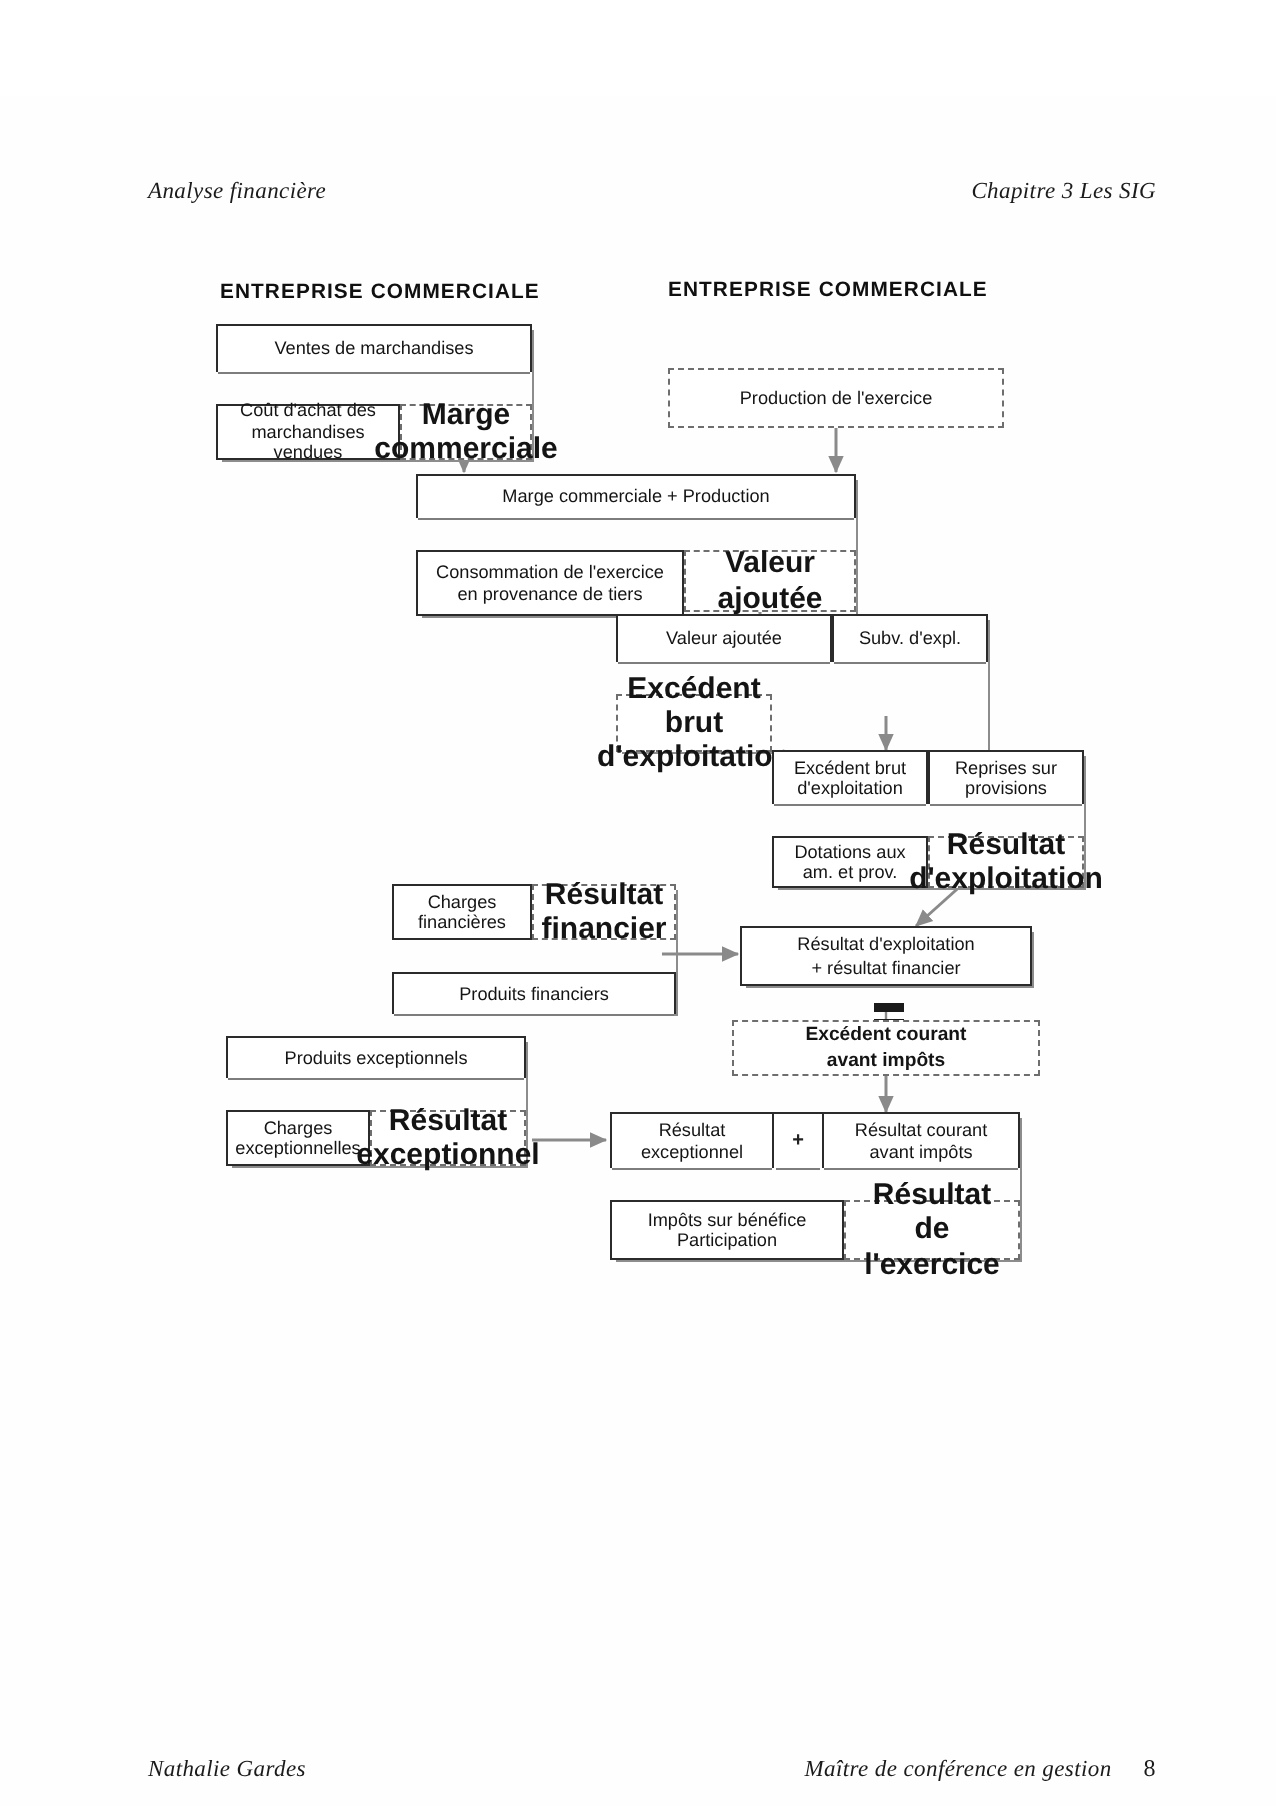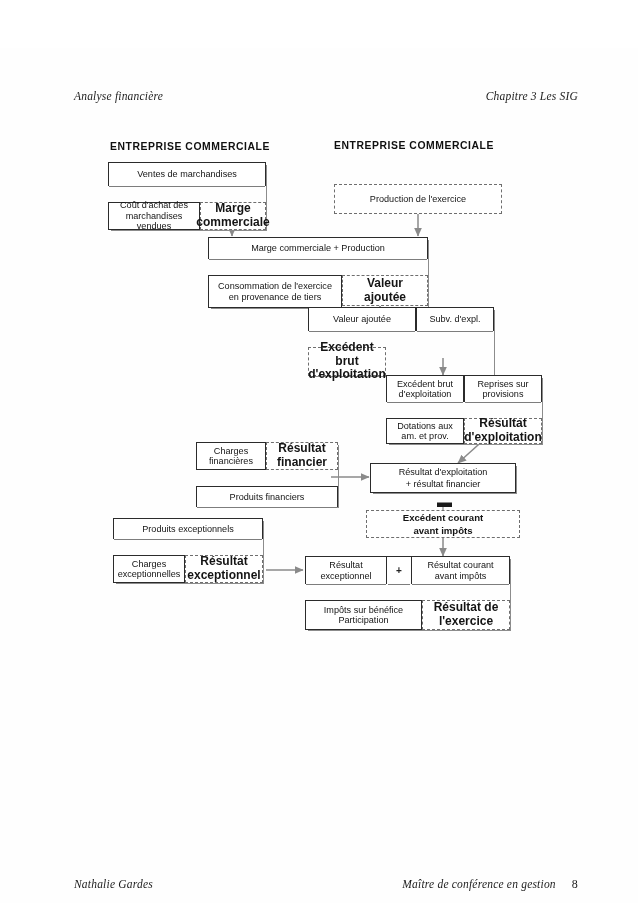--- a/index.html
+++ b/index.html
@@ -93,21 +93,21 @@
     background: #fff;
   }
   .cell.top {
     border-bottom: none;
     box-shadow: 0 2px 0 -1px #7d7d7d;
   }
   .cell.result {
     border-style: dashed;
     border-color: #6e6e6e;
     font-weight: bold;
-    font-size: 12px;
+    font-size: 15px;
   }
   .cell.solo-dashed {
     border-style: dashed;
     border-color: #6e6e6e;
   }
   .cell.bold-text { font-weight: bold; font-size: 9.6px; }
 
   .shadowed { box-shadow: 2px 2px 0 -1px #8c8c8c; gap: 16px; }
 
   .plus {

